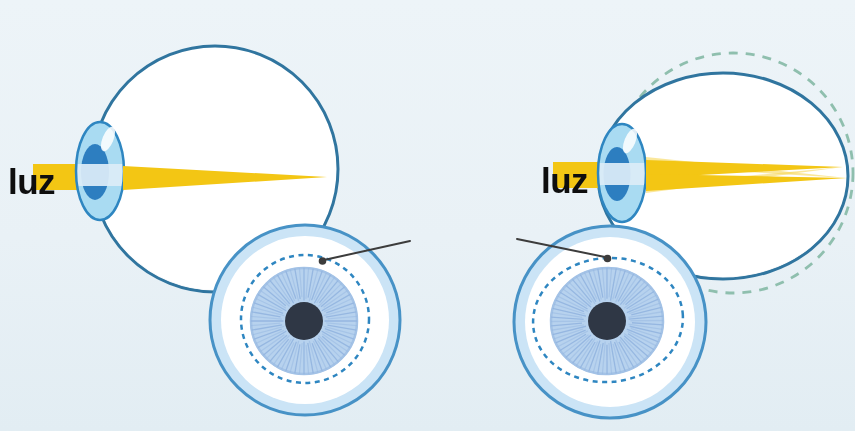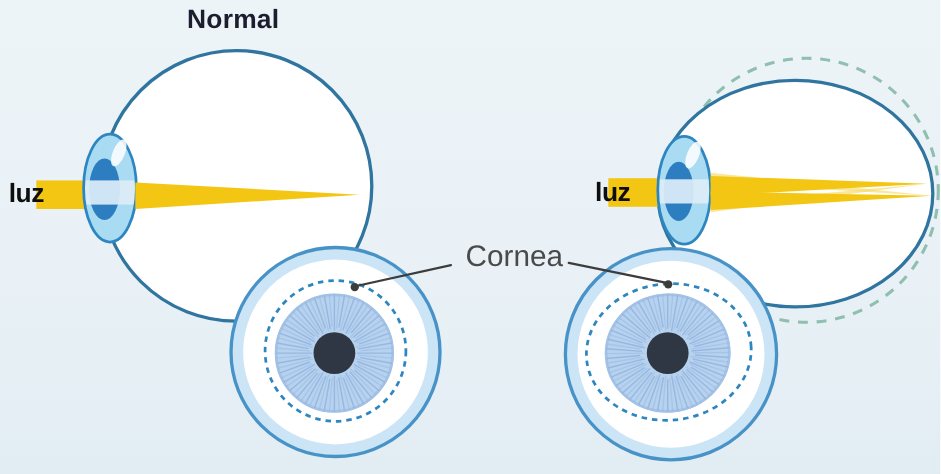--- a/index.html
+++ b/index.html
@@ -29,21 +29,21 @@
   }
   .stage svg{position:absolute;left:0;top:0;}
   .label{position:absolute;line-height:1.05;white-space:nowrap;}
   .title{
     font-size:24px;font-weight:bold;color:var(--title-text);
     width:160px;text-align:center;letter-spacing:0.2px;
   }
   .title-left{left:132px;top:5px;}
   .title-right{left:613px;top:5px;}
   .luz{
-    font-size:24px;font-weight:bold;color:#0e0e0e;letter-spacing:-0.5px;
+    font-size:35px;font-weight:bold;color:#0e0e0e;letter-spacing:-0.5px;
   }
   .luz-left{left:8px;top:164px;}
   .luz-right{left:541px;top:163px;}
   .cornea-label{
     left:405px;top:219px;width:125px;text-align:center;
     font-size:27px;font-weight:normal;color:var(--cornea-text);
   }
   
   .eyeball{fill:#ffffff;stroke:var(--eye-outline);stroke-width:3;}
   .shadow{fill:#e9ebed;}
@@ -304,17 +304,15 @@
     <g>
       <path class="leader" d="M410 241 L324 260"></path>
       <circle class="leader-dot" cx="322.5" cy="261" r="3.8"></circle>
     </g>
     <g>
       <path class="leader" d="M517 239 L605 257"></path>
       <circle class="leader-dot" cx="607.5" cy="258.5" r="3.8"></circle>
     </g>
   </svg>
 
-  <div class="label title title-left">Normal</div>
   <div class="label luz luz-left">luz</div>
   <div class="label luz luz-right">luz</div>
-  <div class="label cornea-label">Cornea</div>
 </div>
 
 </body></html>

